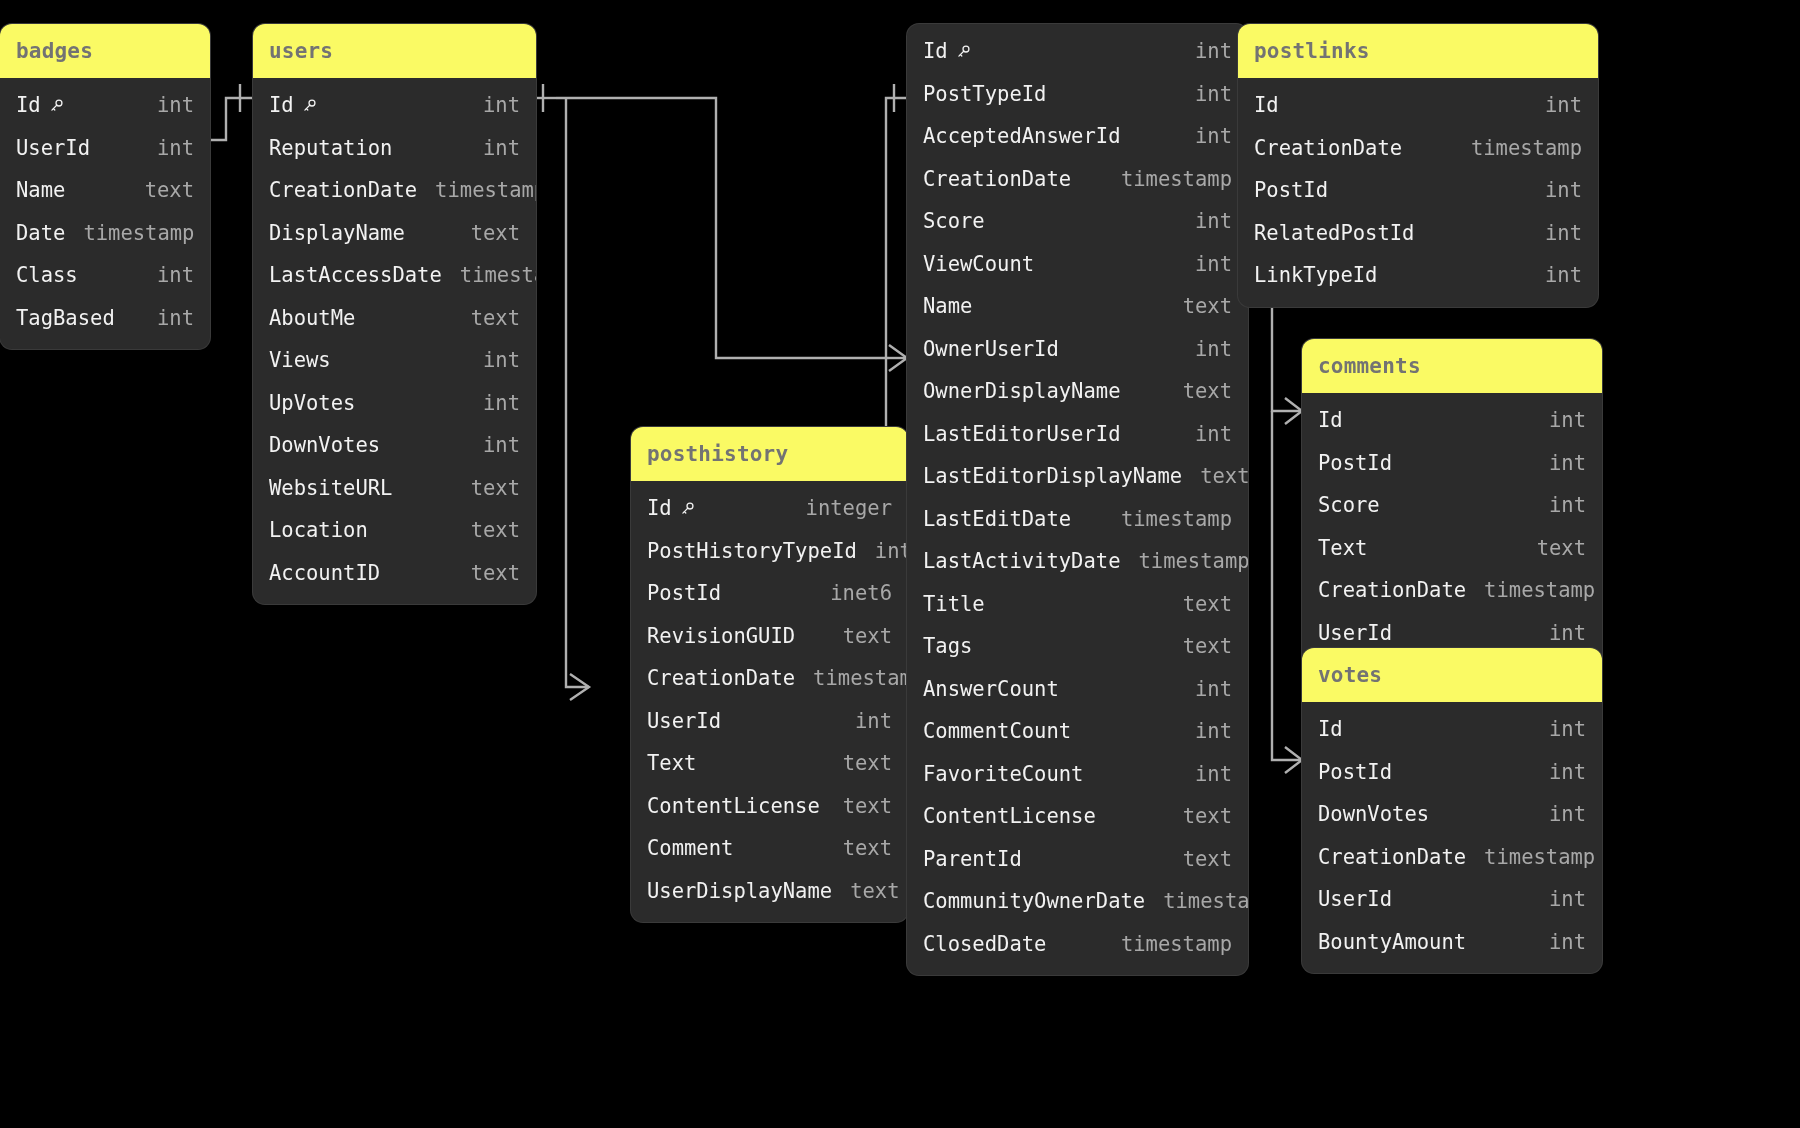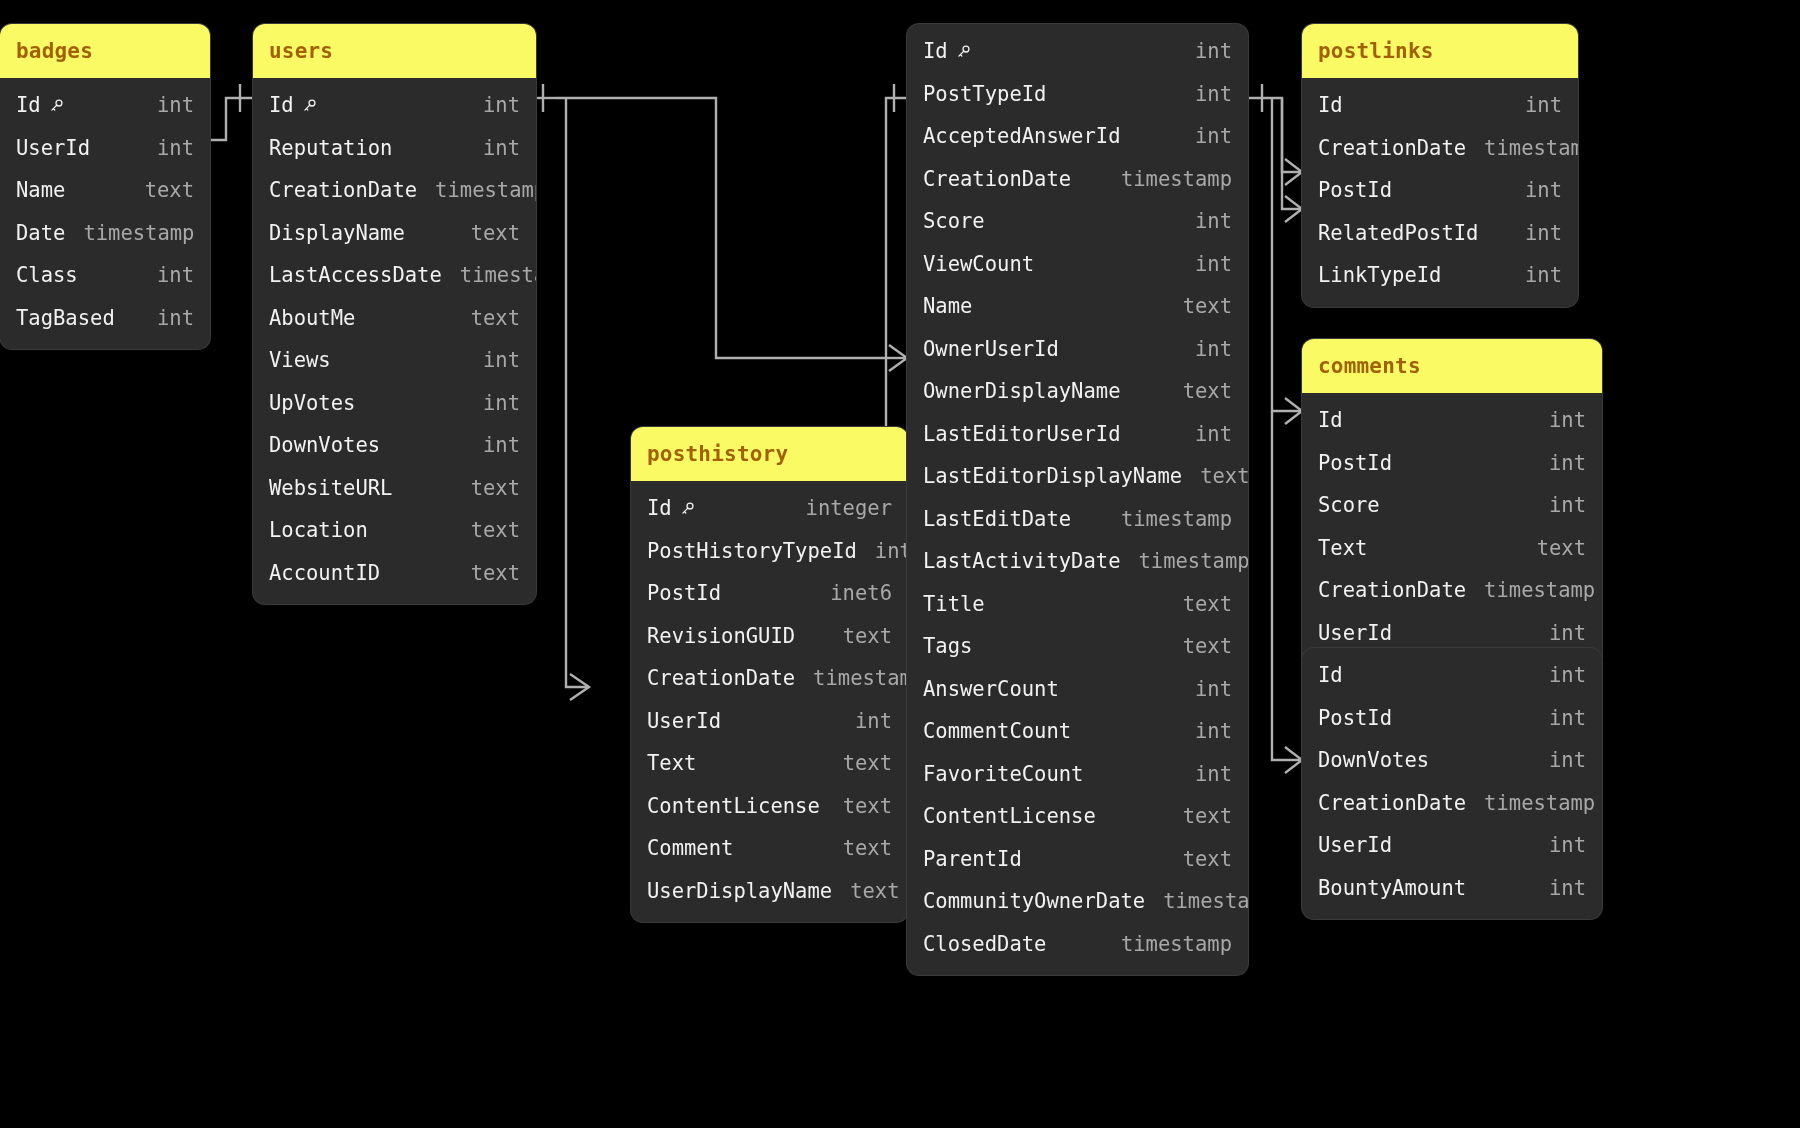--- a/index.html
+++ b/index.html
@@ -16,21 +16,21 @@
   .table-card {
     position: absolute;
     background: #2b2b2b;
     border-radius: 12px;
     overflow: hidden;
     box-shadow: 0 0 0 1px #3a3a3a;
     z-index: 2;
   }
   .table-header {
     background: #fafa64;
-    color: #a16207;
+    color: #737373;
     font-weight: bold;
     font-size: 21px;
     line-height: 1;
     padding: 17px 16px 16px 16px;
     letter-spacing: 0.2px;
   }
   .rows { padding: 6px 0 10px 0; }
   .row {
     display: flex;
     align-items: center;
@@ -450,21 +450,21 @@
           <span class="col-type">timestamp</span>
         </div>
         <div class="row">
           <span class="col-name">
             <span>ClosedDate</span>
           </span>
           <span class="col-type">timestamp</span>
         </div>
       </div>
     </div>
-    <div class="table-card" style="left: 1302px; top: 24px; width: 276px;">
+    <div class="table-card" style="left: 1238px; top: 24px; width: 360px;">
       <div class="table-header">postlinks</div>
       <div class="rows">
         <div class="row">
           <span class="col-name">
             <span>Id</span>
           </span>
           <span class="col-type">int</span>
         </div>
         <div class="row">
           <span class="col-name">
@@ -533,20 +533,21 @@
         </div>
         <div class="row">
           <span class="col-name">
             <span>UserDisplayName</span>
           </span>
           <span class="col-type">text</span>
         </div>
       </div>
     </div>
     <div class="table-card" style="left: 1302px; top: 648px; width: 300px;">
+      <div class="table-header">votes</div>
       <div class="rows">
         <div class="row">
           <span class="col-name">
             <span>Id</span>
           </span>
           <span class="col-type">int</span>
         </div>
         <div class="row">
           <span class="col-name">
             <span>PostId</span>

